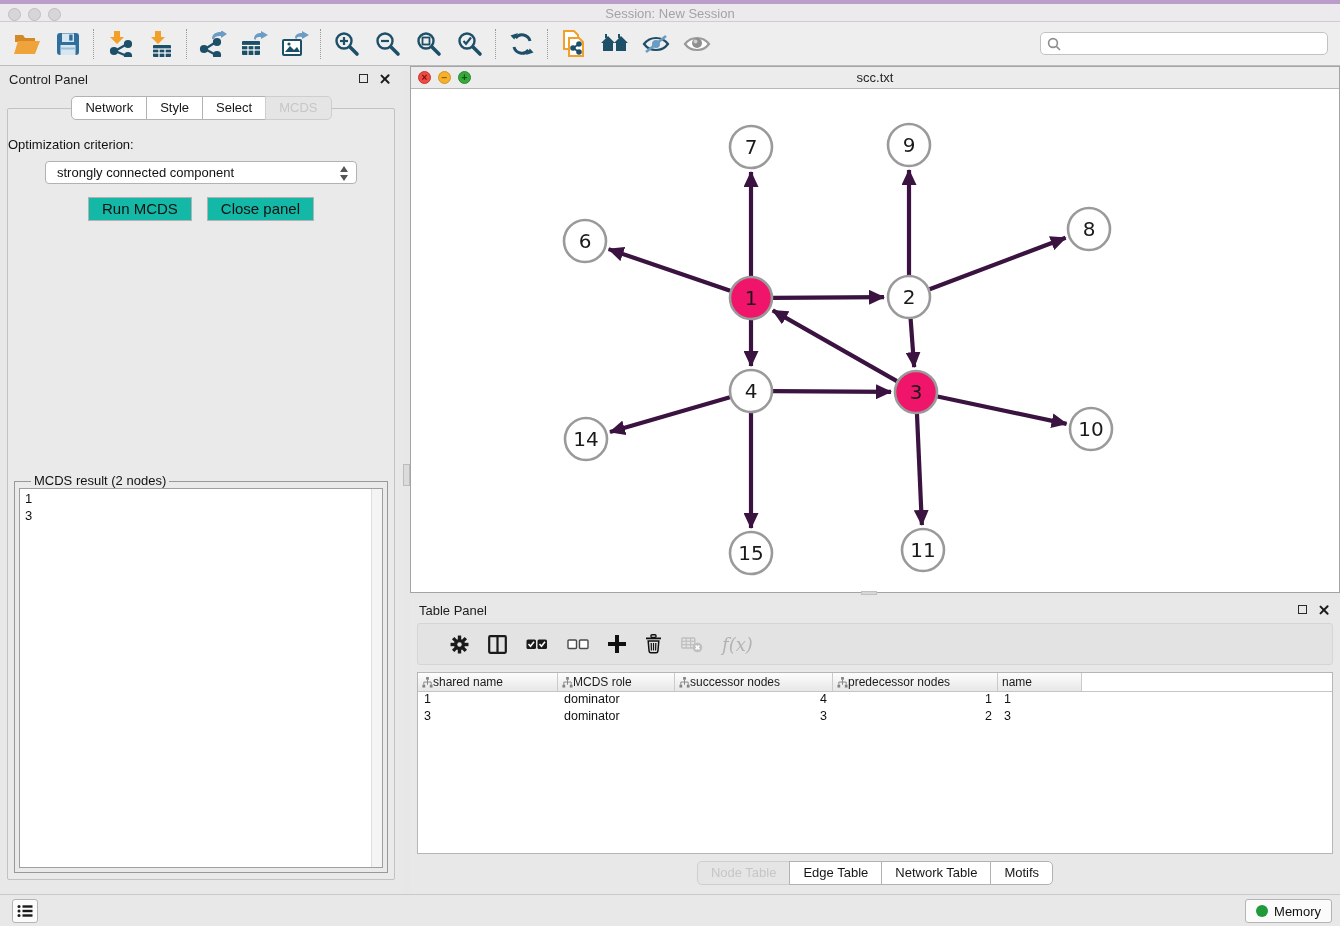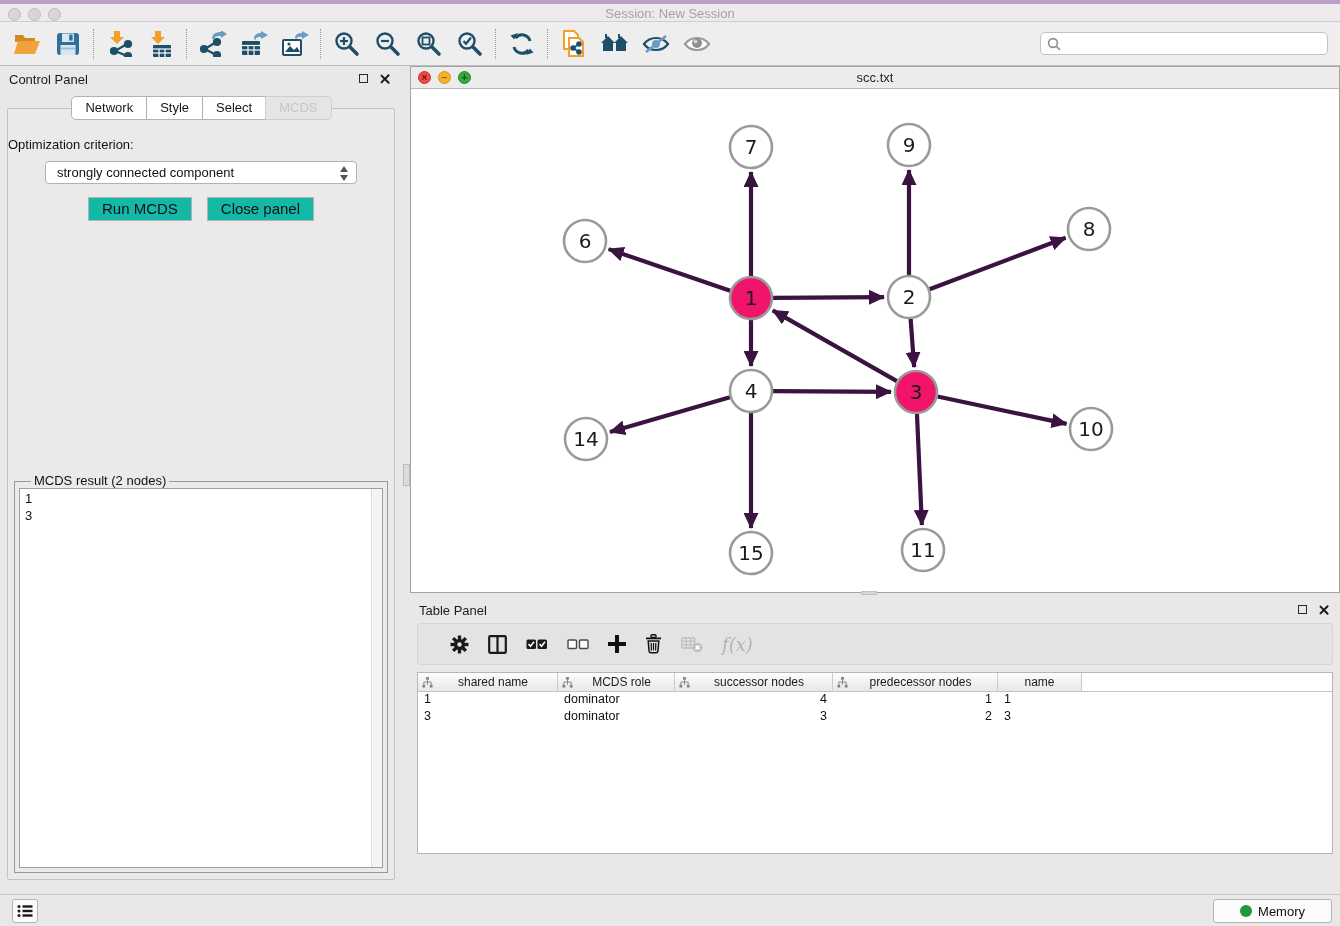--- a/index.html
+++ b/index.html
@@ -61,29 +61,29 @@
   .net-title { position:absolute; left:0; right:0; top:3px; text-align:center; font-size:13px; color:#262626; }
   .net-canvas { position:absolute; left:0; top:22px; width:928px; height:503px; background:#fff; }
 
   
   .table-panel { position:absolute; left:410px; top:597px; width:930px; height:297px; background:#e9e8e9; }
   .tp-toolbar { position:absolute; left:7px; right:7px; top:26px; height:42px; background:#e4e3e4; border:1px solid #d6d5d6; border-radius:3px; display:flex; align-items:center; gap:19px; padding-left:32px; }
   .fx { font-family:"DejaVu Serif",serif; font-style:italic; font-size:18px; color:#b3b2b3; }
   .tp-table { position:absolute; left:7px; right:7px; top:75px; height:182px; background:#fff; border:1px solid #b7b6b7; overflow:hidden; }
   .thead { display:flex; height:19px; border-bottom:1px solid #c6c5c6; }
   .th { display:flex; align-items:center; background:linear-gradient(#fdfdfd,#e8e7e8); border-right:1px solid #cccbcc; font-size:12px; color:#1b1b1b; padding:0 4px; }
-  .th .thlabel { flex:1; text-align:center; }
+  .th .thlabel { flex:1; }
   .trow { display:flex; height:17px; font-size:12.5px; color:#111; }
   .td { padding:0 6px; overflow:hidden; white-space:nowrap; }
   .tp-tabs { position:absolute; left:0; right:0; bottom:9px; display:flex; justify-content:center; }
 
   
   .statusbar { position:absolute; left:0; top:894px; width:1340px; height:32px; background:#e9e8e9; border-top:1px solid #c9c8c9; }
   .menu-btn { position:absolute; left:12px; top:4px; width:26px; height:24px; background:#fbfbfb; border:1px solid #b5b4b5; border-radius:3px; display:flex; align-items:center; justify-content:center; }
-  .memory-btn { position:absolute; right:8px; top:4px; height:24px; background:#fbfbfb; border:1px solid #b5b4b5; border-radius:3px; display:flex; align-items:center; gap:6px; padding:0 26px; font-size:13px; color:#111; }
+  .memory-btn { position:absolute; right:8px; top:4px; height:24px; background:#fbfbfb; border:1px solid #b5b4b5; border-radius:3px; display:flex; align-items:center; gap:6px; padding:0 10px; font-size:13px; color:#111; }
   .memdot { width:12px; height:12px; border-radius:50%; background:#1f9939; }
 
   svg { display:block; }
 </style>
 </head>
 <body>
 
 <div class="titlebar">
   <span class="tl-dot" style="left:8px"></span>
   <span class="tl-dot" style="left:28px"></span>
@@ -484,20 +484,26 @@
         </div>
         <div class="trow">
           <div class="td" style="width: 140px; text-align: left;">3</div>
           <div class="td" style="width: 117px; text-align: left;">dominator</div>
           <div class="td" style="width: 158px; text-align: right;">3</div>
           <div class="td" style="width: 165px; text-align: right;">2</div>
           <div class="td" style="width: 84px; text-align: left;">3</div>
         </div>
       </div>
   </div>
+  <div class="tp-tabs" id="tp-tabs">
+      <span class="tab selected">Node Table</span>
+      <span class="tab">Edge Table</span>
+      <span class="tab">Network Table</span>
+      <span class="tab">Motifs</span>
+    </div>
 </div>
 
 <div class="statusbar">
   <span class="menu-btn">
     <svg width="16" height="14" viewBox="0 0 16 14">
         <g fill="#1a1a1a">
           <circle cx="2" cy="2.5" r="1.5"></circle>
           <rect x="5.5" y="1.3" width="10" height="2.4"></rect>
           <circle cx="2" cy="7" r="1.5"></circle>
           <rect x="5.5" y="5.8" width="10" height="2.4"></rect>

